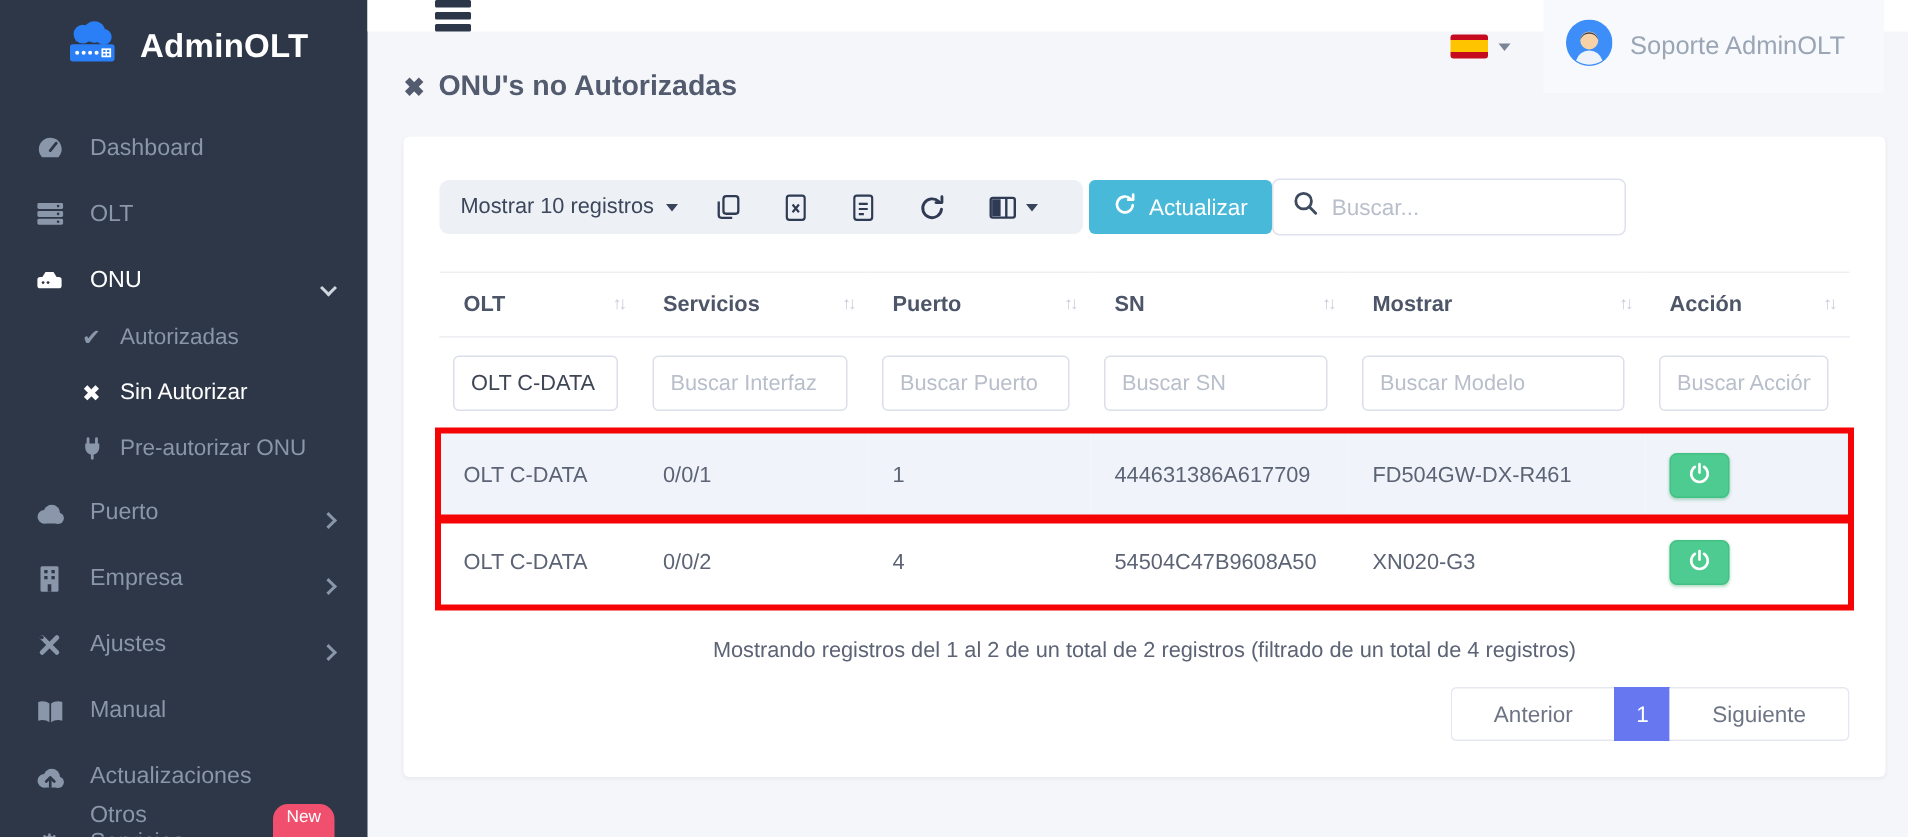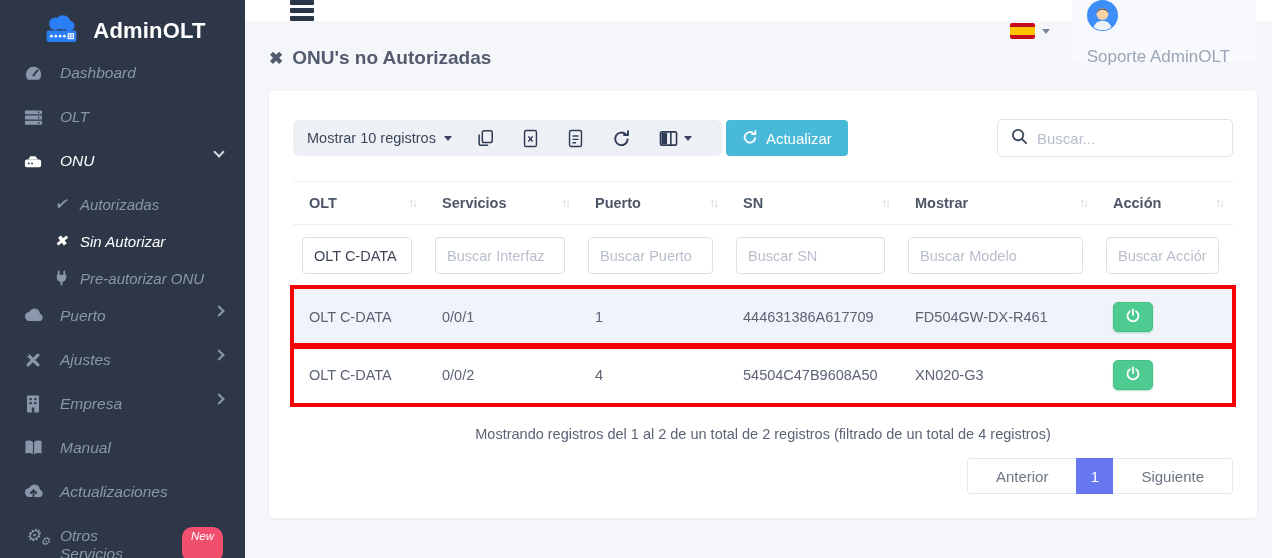--- a/index.html
+++ b/index.html
@@ -5,22 +5,22 @@
   * { margin:0; padding:0; box-sizing:border-box; }
   html,body { width:1272px; height:558px; overflow:hidden;
     font-family:"Liberation Sans", sans-serif; background:#f4f6f9; }
   .app { display:flex; width:1272px; height:400px; }
 
   
   .sidebar { width:245px; min-width:245px; height:558px; background:#2d3747; color:#8a96a9; }
   .brand { height:62px; display:flex; align-items:center; justify-content:center; gap:8px; cursor:pointer; }
   .brand-name { color:#fff; font-size:22px; font-weight:bold; letter-spacing:.2px; }
   .nav { padding-top:2px; }
-  .nav-item { height:44px; display:flex; align-items:flex-start; padding:0 22px 0 21px; gap:15px;
-    font-size:15.5px; cursor:pointer;font-style:italic; }
+  .nav-item { height:44px; display:flex; align-items:flex-end; padding:0 22px 0 21px; gap:15px;
+    font-size:15.5px; cursor:pointer; }
   .nav-item .nicon { width:24px; display:flex; justify-content:center; align-items:center; flex:none; }
   .nav-item.active { color:#fff; }
   .nav-sub { height:37px; padding-left:52px; gap:10px; font-size:15px; }
   .nav-sub .nicon { width:18px; }
   .spacer { flex:1; }
   .chev { width:8px; height:8px; border-right:2px solid #8a96a9; border-bottom:2px solid #8a96a9;
     display:inline-block; flex:none; }
   .chev-right { transform:rotate(-45deg); }
   .chev-down { transform:rotate(45deg); border-color:#cfd6df; margin-top:-4px; }
   .glyph { font-size:15px; line-height:1; }
@@ -34,34 +34,34 @@
   .navbar { height:62px; background:#fff; display:flex; align-items:center; position:relative; }
   .burger { margin-left:45px; display:flex; flex-direction:column; gap:3px; cursor:pointer; }
   .burger span { width:24px; height:5px; background:#2b3648; border-radius:1px; }
   .nav-right { position:absolute; right:16px; top:0; height:62px; display:flex; align-items:center; }
   .lang { display:flex; align-items:center; gap:7px; margin-right:22px; cursor:pointer; }
   .flag { width:25px; height:16px; border-radius:2px; display:inline-block;
     background:linear-gradient(180deg,#c60b1e 0 25%,#ffc400 25% 75%,#c60b1e 75% 100%); }
   .caret { width:0; height:0; border-left:4px solid transparent; border-right:4px solid transparent;
     border-top:5px solid #7a8598; display:inline-block; }
   .caret.dark { border-top-color:#39445a; }
-  .user { height:62px; background:#f7f9fc; display:flex; align-items:flex-start; gap:12px;
-    padding:0 26px 0 15px; cursor:pointer;flex-direction:column; }
+  .user { height:62px; background:#f7f9fc; display:flex; align-items:center; gap:12px;
+    padding:0 26px 0 15px; cursor:pointer; }
   .uname { color:#9aa6b5; font-size:17px; }
 
   .content { padding:26px 15px 0 24px; }
   .page-title { display:flex; align-items:center; gap:9px; color:#535b6e; font-size:19px;
     font-weight:bold; margin-bottom:22px; }
   .page-title .xg { font-size:17px; }
 
   .card { background:#fff; border-radius:4px; padding:28px 24px 24px;
     box-shadow:0 1px 3px rgba(30,40,60,.06); }
 
   
-  .toolbar { display:flex; justify-content:space-between; align-items:center; }
+  .toolbar { display:flex; align-items:center; }
   .tleft { display:flex; align-items:stretch; gap:4px; }
   .tool-group { background:#edf0f5; border-radius:6px; height:36px; display:flex; align-items:center;
     padding:0 16px 0 14px; gap:0; }
   .length-menu { background:none; border:none; font-family:inherit; font-size:14.5px; color:#3c475c;
     display:flex; align-items:center; gap:8px; cursor:pointer; padding:0 10px 0 0; }
   .tbtn { background:none; border:none; cursor:pointer; padding:0 14px; display:flex; align-items:center; gap:6px; height:36px; }
   .tbtn svg { display:block; }
   .btn-actualizar { background:#48b9d9; border:none; border-radius:4px; height:36px; padding:0 16px;
     color:#fff; font-family:inherit; font-size:15px; display:flex; align-items:center; gap:8px; cursor:pointer; }
   .search-box { width:236px; height:38px; border:1px solid #dee2ec; border-radius:5px; background:#fff;
@@ -203,47 +203,47 @@
               </g>
             </svg>
         </span>
         <span>Puerto</span>
         <span class="spacer"></span>
         <span class="chev chev-right"></span>
       </div>
 
       <div class="nav-item">
         <span class="nicon">
-          <svg width="18" height="18" viewBox="0 0 20 20">
-              <g fill="currentColor">
-                <rect x="8.2" y="0.5" width="3.6" height="19" rx="1.8" transform="rotate(45 10 10)"></rect>
-                <rect x="8.2" y="0.5" width="3.6" height="19" rx="1.8" transform="rotate(-45 10 10)"></rect>
-              </g>
-              <circle cx="4.2" cy="4.2" r="1.5" fill="#2d3747"></circle>
-            </svg>
-        </span>
-        <span>Ajustes</span>
-        <span class="spacer"></span>
-        <span class="chev chev-right"></span>
-      </div>
-
-      <div class="nav-item">
-        <span class="nicon">
           <svg width="16" height="18" viewBox="0 0 16 18">
               <rect x="2" y="0.5" width="12" height="17" rx="1" fill="currentColor"></rect>
               <g fill="#2d3747">
                 <rect x="4.5" y="3" width="2.2" height="2.2"></rect>
                 <rect x="9.3" y="3" width="2.2" height="2.2"></rect>
                 <rect x="4.5" y="7" width="2.2" height="2.2"></rect>
                 <rect x="9.3" y="7" width="2.2" height="2.2"></rect>
                 <rect x="6.8" y="12.5" width="2.4" height="5"></rect>
               </g>
             </svg>
         </span>
         <span>Empresa</span>
+        <span class="spacer"></span>
+        <span class="chev chev-right"></span>
+      </div>
+
+      <div class="nav-item">
+        <span class="nicon">
+          <svg width="18" height="18" viewBox="0 0 20 20">
+              <g fill="currentColor">
+                <rect x="8.2" y="0.5" width="3.6" height="19" rx="1.8" transform="rotate(45 10 10)"></rect>
+                <rect x="8.2" y="0.5" width="3.6" height="19" rx="1.8" transform="rotate(-45 10 10)"></rect>
+              </g>
+              <circle cx="4.2" cy="4.2" r="1.5" fill="#2d3747"></circle>
+            </svg>
+        </span>
+        <span>Ajustes</span>
         <span class="spacer"></span>
         <span class="chev chev-right"></span>
       </div>
 
       <div class="nav-item">
         <span class="nicon">
           <svg width="19" height="17" viewBox="0 0 20 18">
               <path d="M9.4 3.2C7 1.4 3.8 1.3 1.5 2.2v13.2c2.3-.9 5.5-.8 7.9 1z" fill="currentColor"></path>
               <path d="M10.6 3.2c2.4-1.8 5.6-1.9 7.9-1v13.2c-2.3-.9-5.5-.8-7.9 1z" fill="currentColor"></path>
             </svg>

